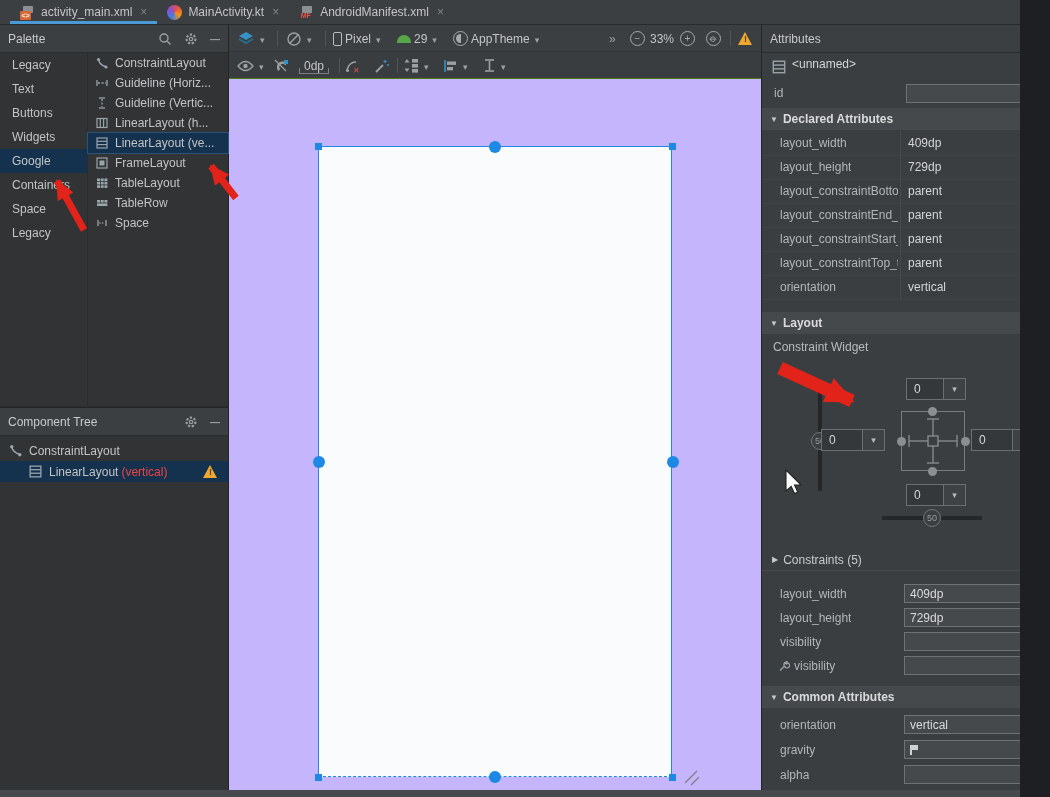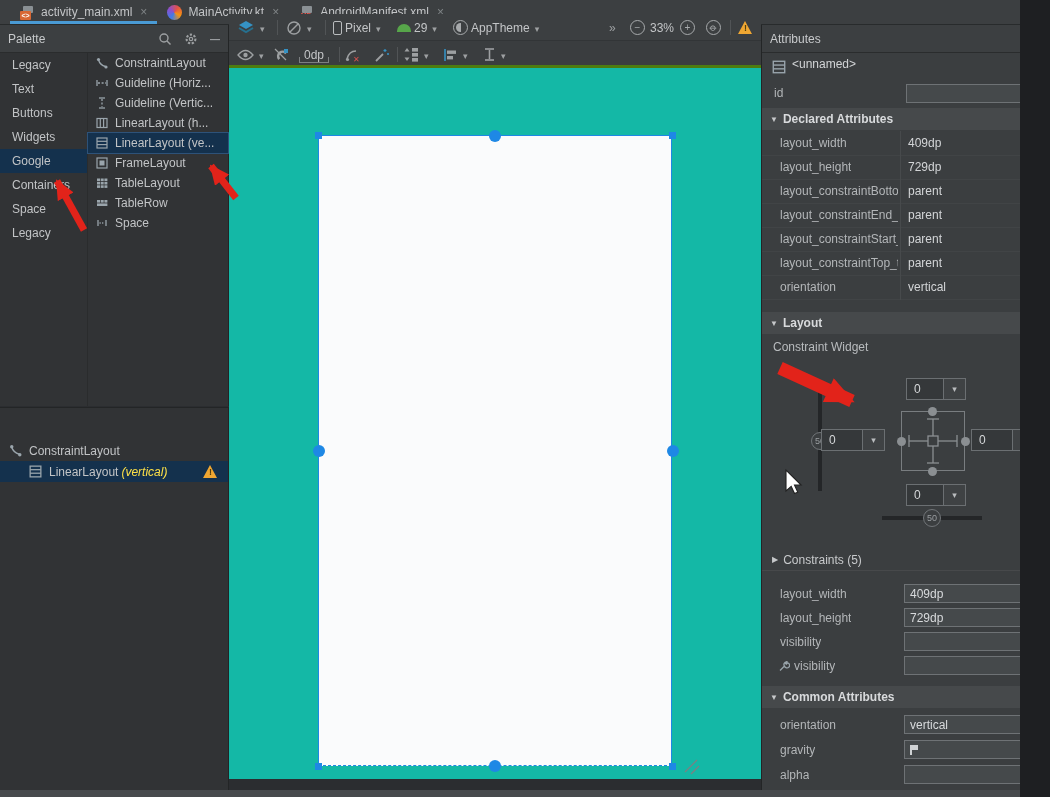--- a/index.html
+++ b/index.html
@@ -46,24 +46,24 @@
   border-right:1px solid #232526;border-top:1px solid #232526}
 .tnode{height:21px;display:flex;align-items:center;gap:6px;white-space:nowrap;color:#c2c4c6;position:relative}
 .tnode.sel{background:#14314d}
 .warn{position:relative;width:15px;height:13px;flex:none}
 .warn:before{content:"";position:absolute;left:0;top:0;border-left:7.5px solid transparent;
   border-right:7.5px solid transparent;border-bottom:13px solid #f0a732}
 .warn:after{content:"!";position:absolute;left:0;right:0;top:2px;text-align:center;color:#53400f;
   font-size:9px;font-weight:bold;line-height:11px}
 
 
-#design{position:absolute;left:229px;top:14px;width:532px;height:765px;background:#14b8a6}
+#design{position:absolute;left:229px;top:25px;width:532px;height:765px;background:#c4b5fd}
 #dtool1{position:absolute;left:0;top:0;width:532px;height:27px;background:#3c3f41;border-bottom:1px solid #323537;
   display:flex;align-items:center}
-#dtool2{position:absolute;left:0;top:27px;width:532px;height:27px;background:#3a3d3f;border-bottom:3px solid #4d7c0f;
+#dtool2{position:absolute;left:0;top:27px;width:532px;height:27px;background:#3a3d3f;border-bottom:1px solid #4d7c0f;
   display:flex;align-items:center}
 .titem{display:flex;align-items:center;gap:3px;position:absolute;height:27px;top:0}
 .dd:after{content:"▾";font-size:9px;color:#9da0a2;margin-left:2px}
 .vsep{position:absolute;top:6px;width:1px;height:15px;background:#515456}
 .tool-txt{color:#c3c5c7}
 .circbtn{width:15px;height:15px;border:1.2px solid #a7aaac;border-radius:50%;position:relative;flex:none}
 .circbtn span{position:absolute;left:0;right:0;top:0;bottom:0;display:flex;align-items:center;justify-content:center;
   font-size:10px;color:#a7aaac;line-height:1}
 .marginbox{border-bottom:1px solid #7c7f81;padding:0 5px;height:16px;display:flex;align-items:flex-end;color:#c3c5c7;position:relative}
 .marginbox:before,.marginbox:after{content:"";position:absolute;bottom:0;width:1px;height:5px;background:#7c7f81}
@@ -237,37 +237,47 @@
             <line x1="3" y1="4" x2="3" y2="10" stroke="#9aa5ac" stroke-width="1.3"></line>
             <line x1="11" y1="4" x2="11" y2="10" stroke="#9aa5ac" stroke-width="1.3"></line>
             <line x1="4.5" y1="7" x2="9.5" y2="7" stroke="#9aa5ac" stroke-width="1.3" stroke-dasharray="1.2 1.4"></line>
           </svg>
           <span class="lbl">Space</span>
         </div>
       </div>
   </div>
 
   <div id="comptree">
+    <div class="phead">
+      <span>Component Tree</span>
+      <span class="hicons">
+        <svg class="ic" width="14" height="14" viewBox="0 0 14 14">
+          <circle cx="7" cy="7" r="4.4" fill="none" stroke="#9da0a2" stroke-width="2.1" stroke-dasharray="2.2 1.6"></circle>
+          <circle cx="7" cy="7" r="1.7" fill="none" stroke="#9da0a2" stroke-width="1.2"></circle>
+        </svg>
+        <span class="minus"></span>
+      </span>
+    </div>
     <div id="tree-nodes" style="position:absolute;left:0;top:32px;right:0">
         <div class="tnode" style="padding-left: 8px;">
           <svg width="15" height="15" viewBox="0 0 14 14">
             <path d="M3.5,4 q1.5,5 7,6.5" fill="none" stroke="#9aa5ac" stroke-width="1.3"></path>
             <circle cx="3.5" cy="3.5" r="1.6" fill="#9aa5ac"></circle>
             <circle cx="11" cy="11" r="1.6" fill="#9aa5ac"></circle>
           </svg>
           <span>ConstraintLayout</span>
         </div>
         <div class="tnode sel" style="padding-left: 28px;">
           <svg width="15" height="15" viewBox="0 0 14 14">
             <rect x="2" y="2" width="10" height="10" fill="none" stroke="#9aa5ac" stroke-width="1.2"></rect>
             <line x1="2" y1="5.3" x2="12" y2="5.3" stroke="#9aa5ac" stroke-width="1.2"></line>
             <line x1="2" y1="8.6" x2="12" y2="8.6" stroke="#9aa5ac" stroke-width="1.2"></line>
           </svg>
           <span>LinearLayout</span>
-          <span style="color: #fde047; margin-left: -3px; font-style: italic;">(vertical)</span>
+          <span style="color: #ef4444; margin-left: -3px;">(vertical)</span>
           <span class="warn" style="position: absolute; right: 10px;"></span>
         </div>
       </div>
   </div>
 
   <div id="design">
     <div id="dtool1">
       <span class="titem" style="left:8px">
         <svg class="ic" width="18" height="16" viewBox="0 0 18 16">
           <path d="M9,1 L16,5 9,9 2,5 Z" fill="#3592c4"></path>

